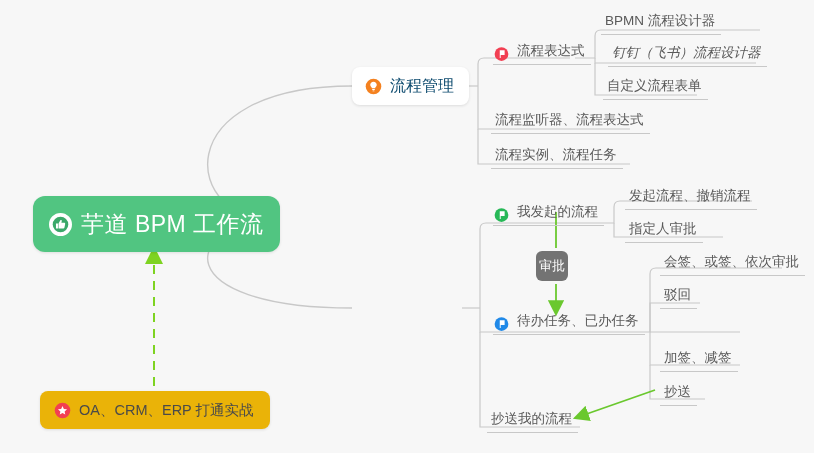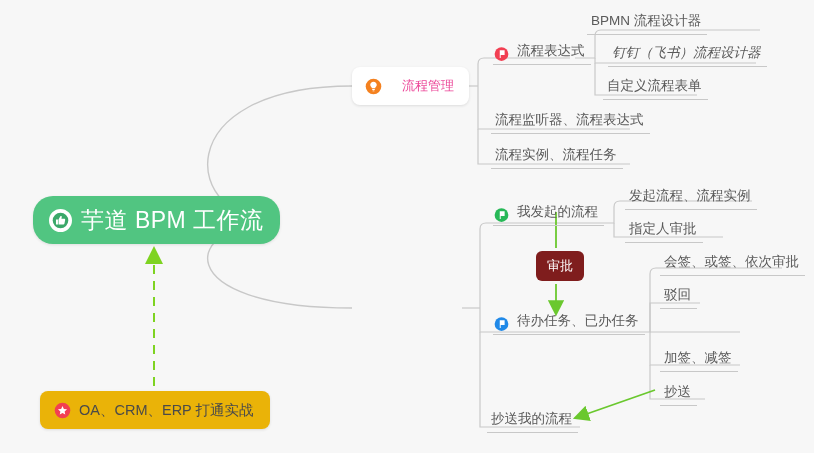--- a/index.html
+++ b/index.html
@@ -28,23 +28,23 @@
     height: 453px;
     pointer-events: none;
   }
 
   
   .root-node {
     position: absolute;
     left: 33px;
     top: 196px;
     width: 247px;
-    height: 48px;
+    height: 56px;
     background: #51c581;
-    border-radius: 20px;
+    border-radius: 12px;
     box-shadow: 0 1px 3px rgba(0,0,0,0.10);
     display: flex;
     align-items: center;
     padding-left: 16px;
     box-sizing: border-box;
   }
   .root-label {
     color: #ffffff;
     font-size: 23px;
     letter-spacing: 0.5px;
@@ -59,23 +59,23 @@
     border-radius: 8px;
     box-shadow: 0 1px 3px rgba(0,0,0,0.11);
     display: flex;
     align-items: center;
     padding: 0 15px 0 13px;
     height: 38px;
     box-sizing: border-box;
     white-space: nowrap;
   }
   .branch-label {
-    font-size: 13px;
-    color: #ec4899;
-    margin-left: 20px;
+    font-size: 16px;
+    color: #0c4a6e;
+    margin-left: 8px;
   }
 
   
   .callout-node {
     position: absolute;
     left: 40px;
     top: 391px;
     height: 38px;
     background: #eab308;
     border-radius: 8px;
@@ -100,23 +100,23 @@
     white-space: nowrap;
     line-height: 1;
     padding: 0 6px 6px 4px;
   }
 
   
   .pill {
     position: absolute;
     left: 536px;
     top: 251px;
-    width: 48px;
+    width: 32px;
     height: 30px;
-    background: #7f1d1d;
+    background: #737373;
     border-radius: 6px;
     display: flex;
     align-items: center;
     justify-content: center;
     color: #ffffff;
     font-size: 13px;
     white-space: nowrap;
   }
 
   
@@ -225,21 +225,21 @@
   <div class="leaf leaf-with-icon" style="left: 493px; top: 44px; padding-left: 24px; border-bottom: 1px solid rgb(200, 200, 200);">
     <span class="ic ic-lead" style="left:0;">
       <svg width="15" height="15" viewBox="0 0 24 24">
         <circle cx="12" cy="12" r="11" fill="#f23f52"></circle>
         <path d="M9.2 5.8 L9.2 18.4 L10.7 18.4 L10.7 13.6 L17.0 13.6 L17.0 5.8 Z" fill="#ffffff"></path>
       </svg>
     </span>
     <span>流程表达式</span>
   </div>
 
-  <div class="leaf" style="left: 587px; top: 14px; border-bottom: 1px solid rgb(200, 200, 200);">
+  <div class="leaf" style="left: 601px; top: 14px; border-bottom: 1px solid rgb(200, 200, 200);">
     <span>BPMN 流程设计器</span>
   </div>
 
   <div class="leaf" style="left: 608px; top: 46px; border-bottom: 1px solid rgb(200, 200, 200); font-style: italic;">
     <span>钉钉（飞书）流程设计器</span>
   </div>
 
   <div class="leaf" style="left: 603px; top: 79px; border-bottom: 1px solid rgb(200, 200, 200);">
     <span>自定义流程表单</span>
   </div>
@@ -256,21 +256,21 @@
     <span class="ic ic-lead" style="left:0;">
       <svg width="15" height="15" viewBox="0 0 24 24">
         <circle cx="12" cy="12" r="11" fill="#27b857"></circle>
         <path d="M9.2 5.8 L9.2 18.4 L10.7 18.4 L10.7 13.6 L17.0 13.6 L17.0 5.8 Z" fill="#ffffff"></path>
       </svg>
     </span>
     <span>我发起的流程</span>
   </div>
 
   <div class="leaf" style="left: 625px; top: 189px; border-bottom: 1px solid rgb(200, 200, 200);">
-    <span>发起流程、流程实例</span>
+    <span>发起流程、撤销流程</span>
   </div>
 
   <div class="leaf" style="left: 625px; top: 222px; border-bottom: 1px solid rgb(200, 200, 200); text-align: center;">
     <span>指定人审批</span>
   </div>
 
   <div class="leaf leaf-with-icon" style="left: 493px; top: 314px; padding-left: 24px; border-bottom: 1px solid rgb(200, 200, 200);">
     <span class="ic ic-lead" style="left:0;">
       <svg width="15" height="15" viewBox="0 0 24 24">
         <circle cx="12" cy="12" r="11" fill="#2089e8"></circle>

